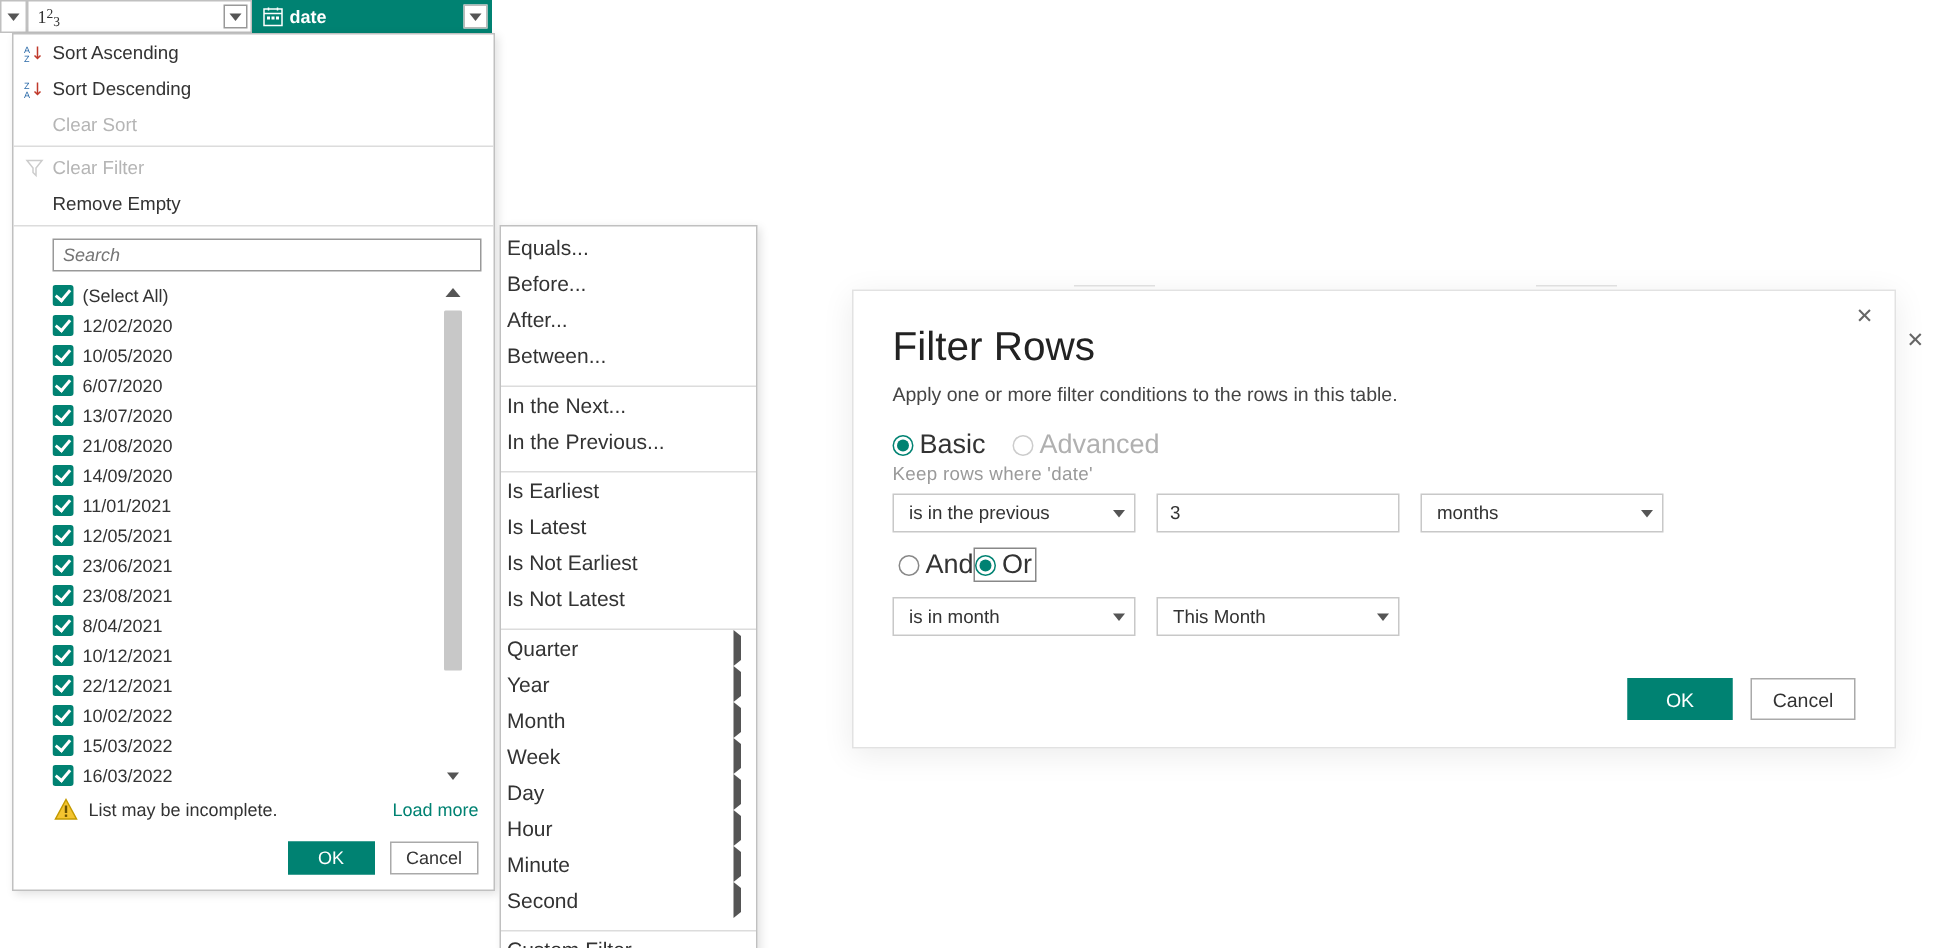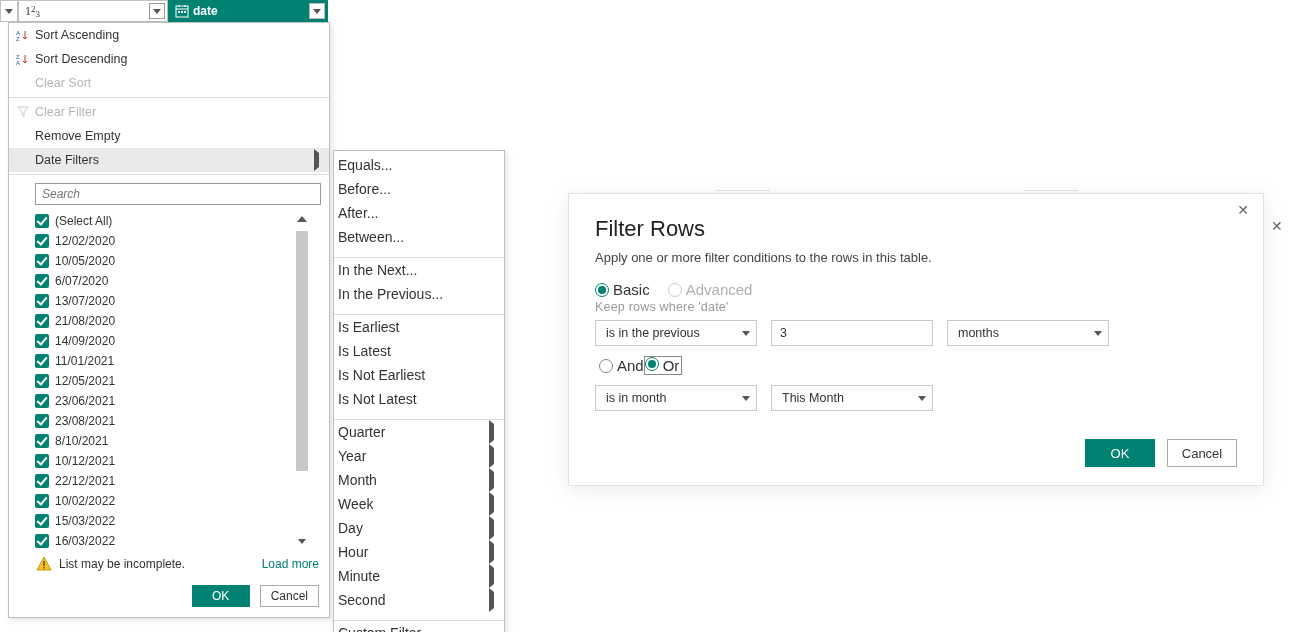--- a/index.html
+++ b/index.html
@@ -122,47 +122,47 @@
   .dialog {
     position:absolute; top:193px; left:568px; width:696px;
     background:#fff; border:1px solid #e2e2e2;
     box-shadow: 0 4px 20px rgba(0,0,0,0.08);
     padding:22px 26px 18px 26px;
   }
   .close-x {
     position:absolute; top:8px; right:12px; width:16px; height:16px;
     display:flex; align-items:center; justify-content:center; color:#666; font-size:14px;
   }
-  .dlg-title { font-size:22px; font-weight:400; color:#222; margin-bottom:8px; }
+  .dlg-title { font-size:27px; font-weight:400; color:#222; margin-bottom:8px; }
   .dlg-sub { font-size:13px; color:#444; margin-bottom:16px; }
   .mode-row { display:flex; align-items:center; gap:18px; margin-bottom:2px; }
   .radio {
     width:14px; height:14px; border:1px solid #888; border-radius:50%;
     display:flex; align-items:center; justify-content:center;
   }
   .radio.sel { border-color:#008272; }
   .radio.sel::after{
     content:""; width:8px; height:8px; background:#008272; border-radius:50%;
   }
-  .radio-label { font-size:15px; margin-left:4px; }
+  .radio-label { font-size:18px; margin-left:4px; }
   .radio-label.dis { color:#b0b0b0; }
   .keep-label { font-size:12.5px; color:#9a9a9a; margin-top:2px; margin-bottom:6px; letter-spacing:0.2px;}
   .cond-row { display:flex; gap:14px; margin-bottom:10px; align-items:flex-end;}
   .sel-box {
     height:26px; border:1px solid #c8c8c8; display:flex; align-items:center;
     padding:0 6px 0 10px; font-size:12.5px; background:#fff;
   }
   .sel-box .dd {
     margin-left:auto; width:0;height:0;border-left:4px solid transparent;border-right:4px solid transparent;border-top:5px solid #555;
   }
   .txt-box {
     height:26px; border:1px solid #c8c8c8; padding:0 8px; display:flex; align-items:center; font-size:12.5px;
   }
   .andor-row { display:flex; align-items:center; margin:4px 0 10px 4px;}
-  .or-highlight { border:1px solid #888; padding:0 2px 0 0; display:flex; align-items:flex-start;}
+  .or-highlight { border:1px solid #888; padding:0 2px 0 0; display:flex; align-items:center;}
   .dlg-btns { display:flex; justify-content:flex-end; gap:12px; margin-top:28px;}
   .dlg-btns .btn { height:28px; min-width:70px; font-size:13px; }
 
   .side-close-x {
     position:absolute; top:218px; left:1271px; color:#666; font-size:14px;
   }
 
   
   .dlg-top-hint { position:absolute; top:190px; left:716px; width:54px; height:1px; background:#e4e4e4;}
   .dlg-top-hint2 { position:absolute; top:190px; left:1024px; width:54px; height:1px; background:#e4e4e4;}
@@ -232,25 +232,20 @@
       <svg width="14" height="14">
           <path d="M2 2 L12 2 L8 7 L8 12 L6 10 L6 7 Z" fill="none" stroke="#ccc"></path>
         </svg>
     </span>
     <span class="menu-text">Clear Filter</span>
   </div>
   <div class="menu-item">
     <span class="menu-ico"></span>
     <span class="menu-text">Remove Empty</span>
   </div>
-  <div class="menu-item hover">
-    <span class="menu-ico"></span>
-    <span class="menu-text">Date Filters</span>
-    <span class="menu-arrow"><span class="tri-right"></span></span>
-  </div>
   <div class="sep"></div>
 
   <div class="search-box">
     <input type="text" placeholder="Search" style="">
   </div>
 
   <div class="check-list">
     <div class="check-row">
       <span class="chk"></span>
       <span>(Select All)</span>
@@ -290,21 +285,21 @@
     <div class="check-row">
         <span class="chk"></span>
         <span>23/06/2021</span>
       </div>
     <div class="check-row">
         <span class="chk"></span>
         <span>23/08/2021</span>
       </div>
     <div class="check-row">
         <span class="chk"></span>
-        <span>8/10/2021</span>
+        <span>8/04/2021</span>
       </div>
     <div class="check-row">
         <span class="chk"></span>
         <span>10/12/2021</span>
       </div>
     <div class="check-row">
         <span class="chk"></span>
         <span>22/12/2021</span>
       </div>
     <div class="check-row">

